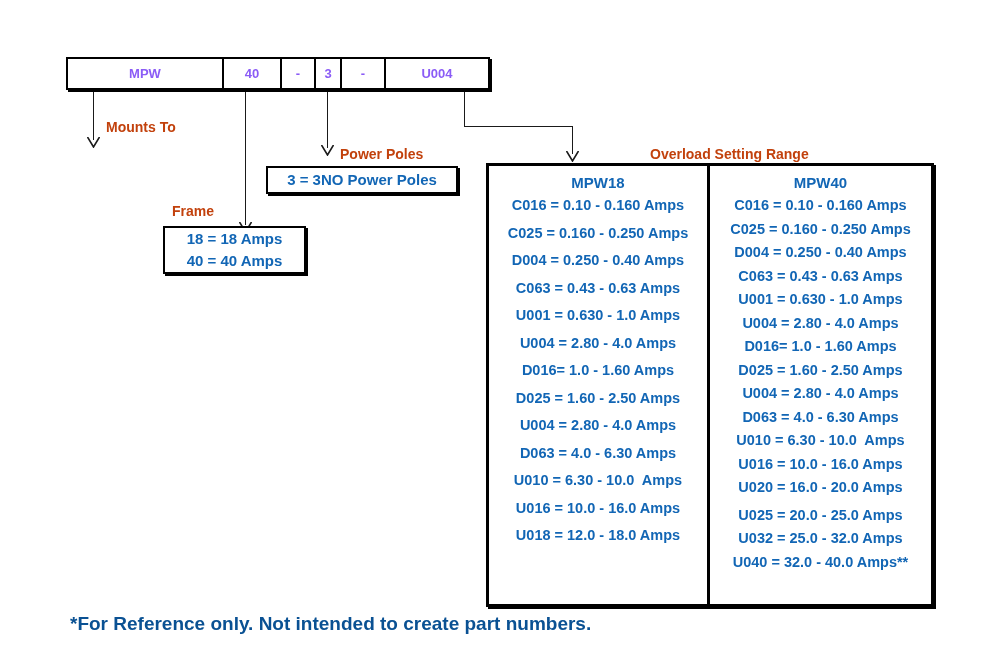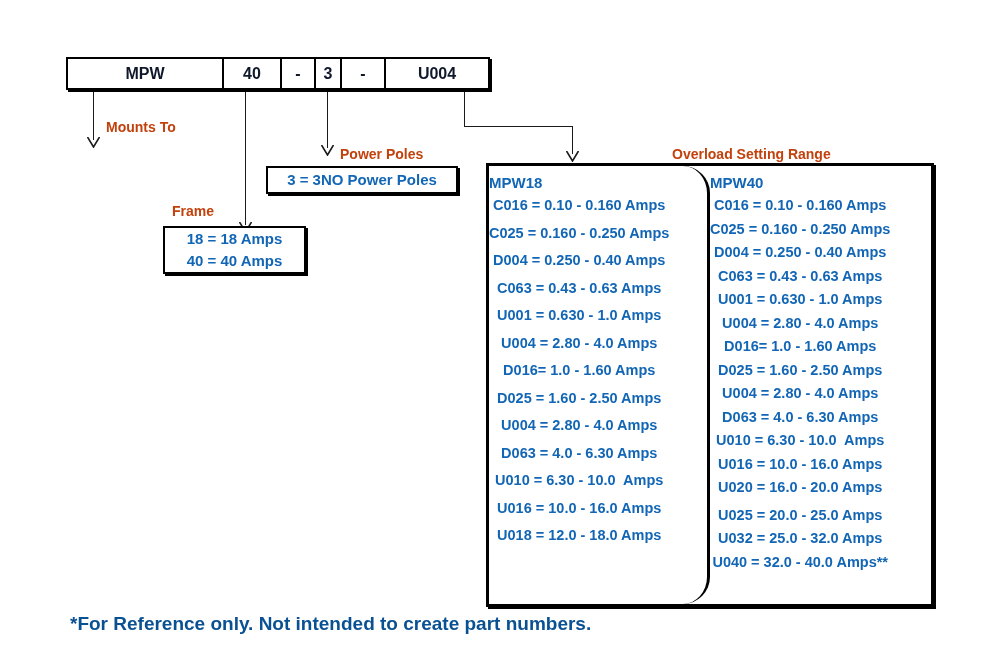--- a/index.html
+++ b/index.html
@@ -54,23 +54,23 @@
     border: 2px solid #000000;
     background: #ffffff;
     box-shadow: 2px 2px 0 0 #000000;
     display: flex;
   }
   .bar-cell {
     box-sizing: border-box;
     display: flex;
     align-items: center;
     justify-content: center;
-    font-size: 16px;
-    font-weight: bold;
-    color: #0f172a;
+    font-size: 13px;
+    font-weight: bold;
+    color: #8b5cf6;
     border-right: 2px solid #000000;
     height: 100%;
     white-space: nowrap;
   }
   .bar-cell:last-child { border-right: none; }
   .bc-mpw   { width: 156px; }
   .bc-40    { width: 58px; }
   .bc-dash1 { width: 34px; }
   .bc-3     { width: 26px; }
   .bc-dash2 { width: 44px; }
@@ -130,22 +130,21 @@
     background: #ffffff;
     box-shadow: 2px 2px 0 0 #000000;
     display: flex;
   }
   .ol-col {
     box-sizing: border-box;
     width: 50%;
     padding-top: 8px;
     display: flex;
     flex-direction: column;
-    align-items: flex-start;
-    border-radius: 27px;
+    align-items: center;
   }
   .ol-col.left { border-right: 3px solid #000000; }
   .ol-head {
     font-size: 15px;
     font-weight: bold;
     color: #1266b5;
     margin-bottom: 7px;
     white-space: nowrap;
   }
   .ol-row {
@@ -219,21 +218,21 @@
   <div class="hbox callout" style="left:266px; top:166px; width:192px; height:28px;">
     <div class="line">3 = 3NO Power Poles</div>
   </div>
 
   <div class="caption" style="left:172px; top:203px;">Frame</div>
   <div class="hbox callout" style="left:163px; top:226px; width:143px; height:48px;">
     <div class="line">18 = 18 Amps</div>
     <div class="line">40 = 40 Amps</div>
   </div>
 
-  <div class="caption" style="left:672px; top:146px;">Overload Setting Range</div>
+  <div class="caption" style="left:650px; top:146px;">Overload Setting Range</div>
 
   <div id="overload-box">
     <div class="ol-col left">
       <div class="ol-head">MPW18</div>
       <div id="rows-mpw18" style="display:flex; flex-direction:column; align-items:center;">
           <div class="ol-row" style="margin-bottom: 13px;">C016 = 0.10 - 0.160 Amps</div>
           <div class="ol-row" style="margin-bottom: 13px;">C025 = 0.160 - 0.250 Amps</div>
           <div class="ol-row" style="margin-bottom: 13px;">D004 = 0.250 - 0.40 Amps</div>
           <div class="ol-row" style="margin-bottom: 13px;">C063 = 0.43 - 0.63 Amps</div>
           <div class="ol-row" style="margin-bottom: 13px;">U001 = 0.630 - 1.0 Amps</div>

